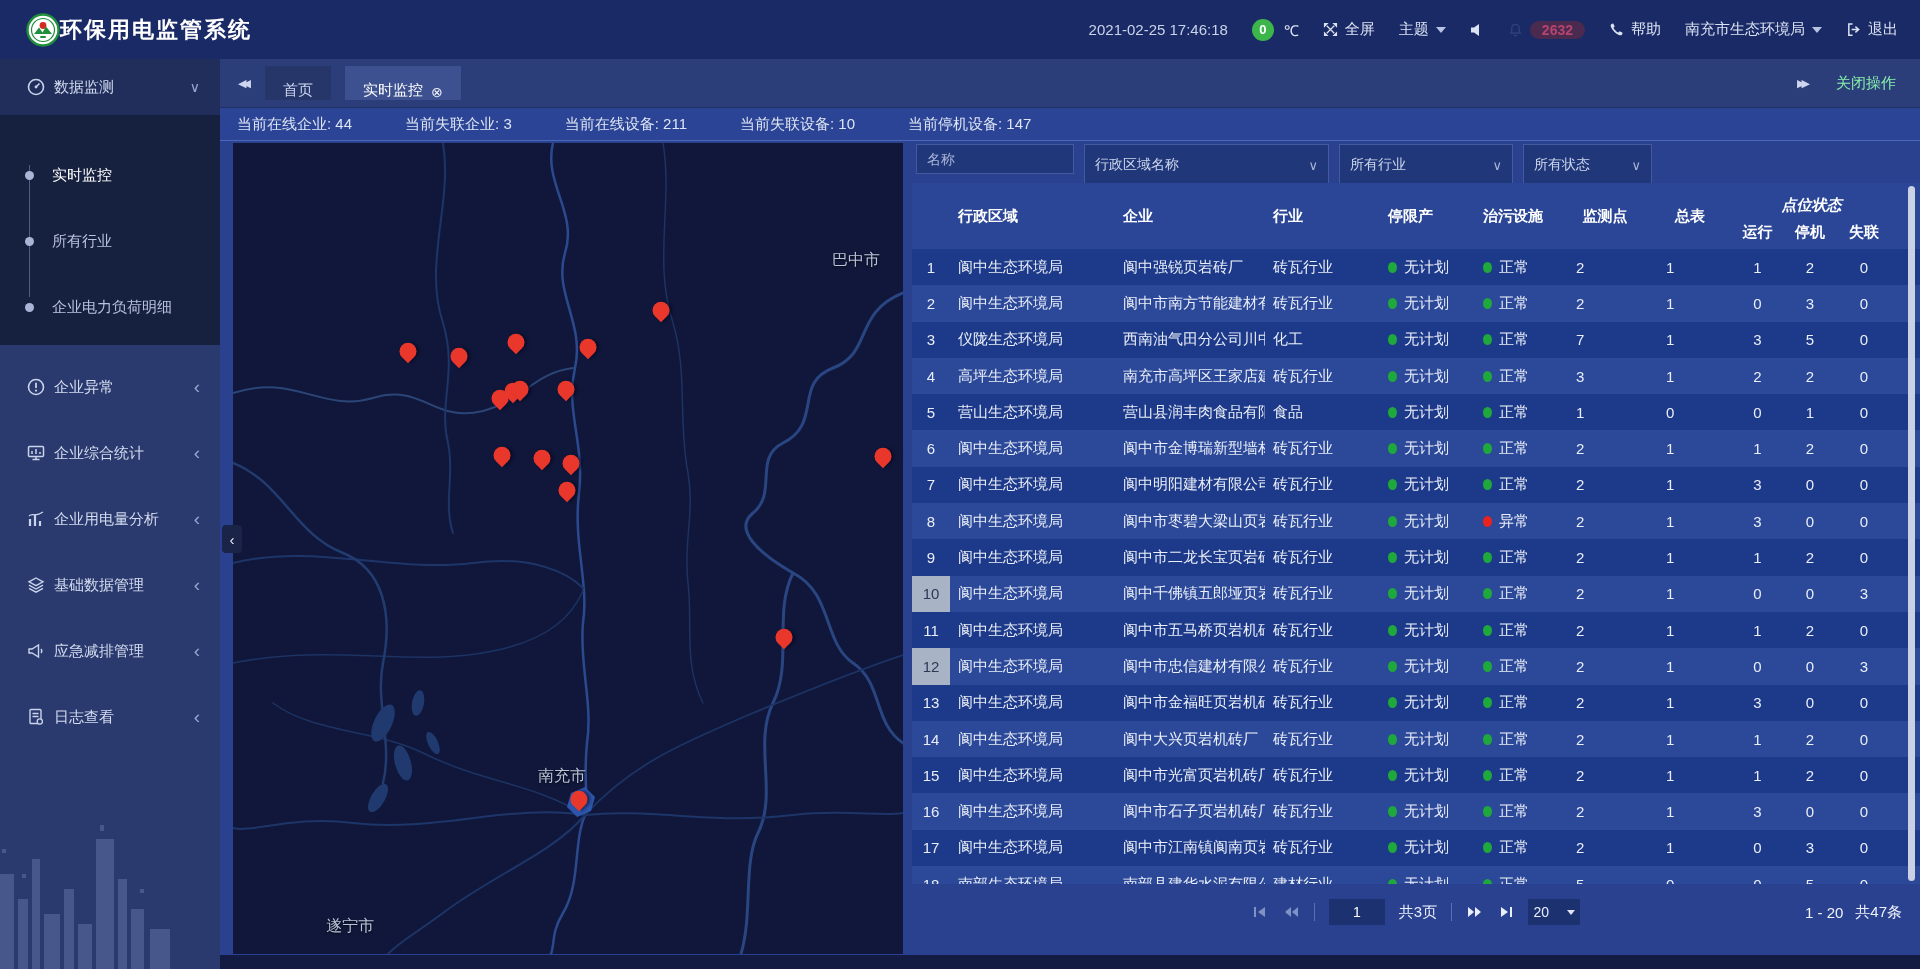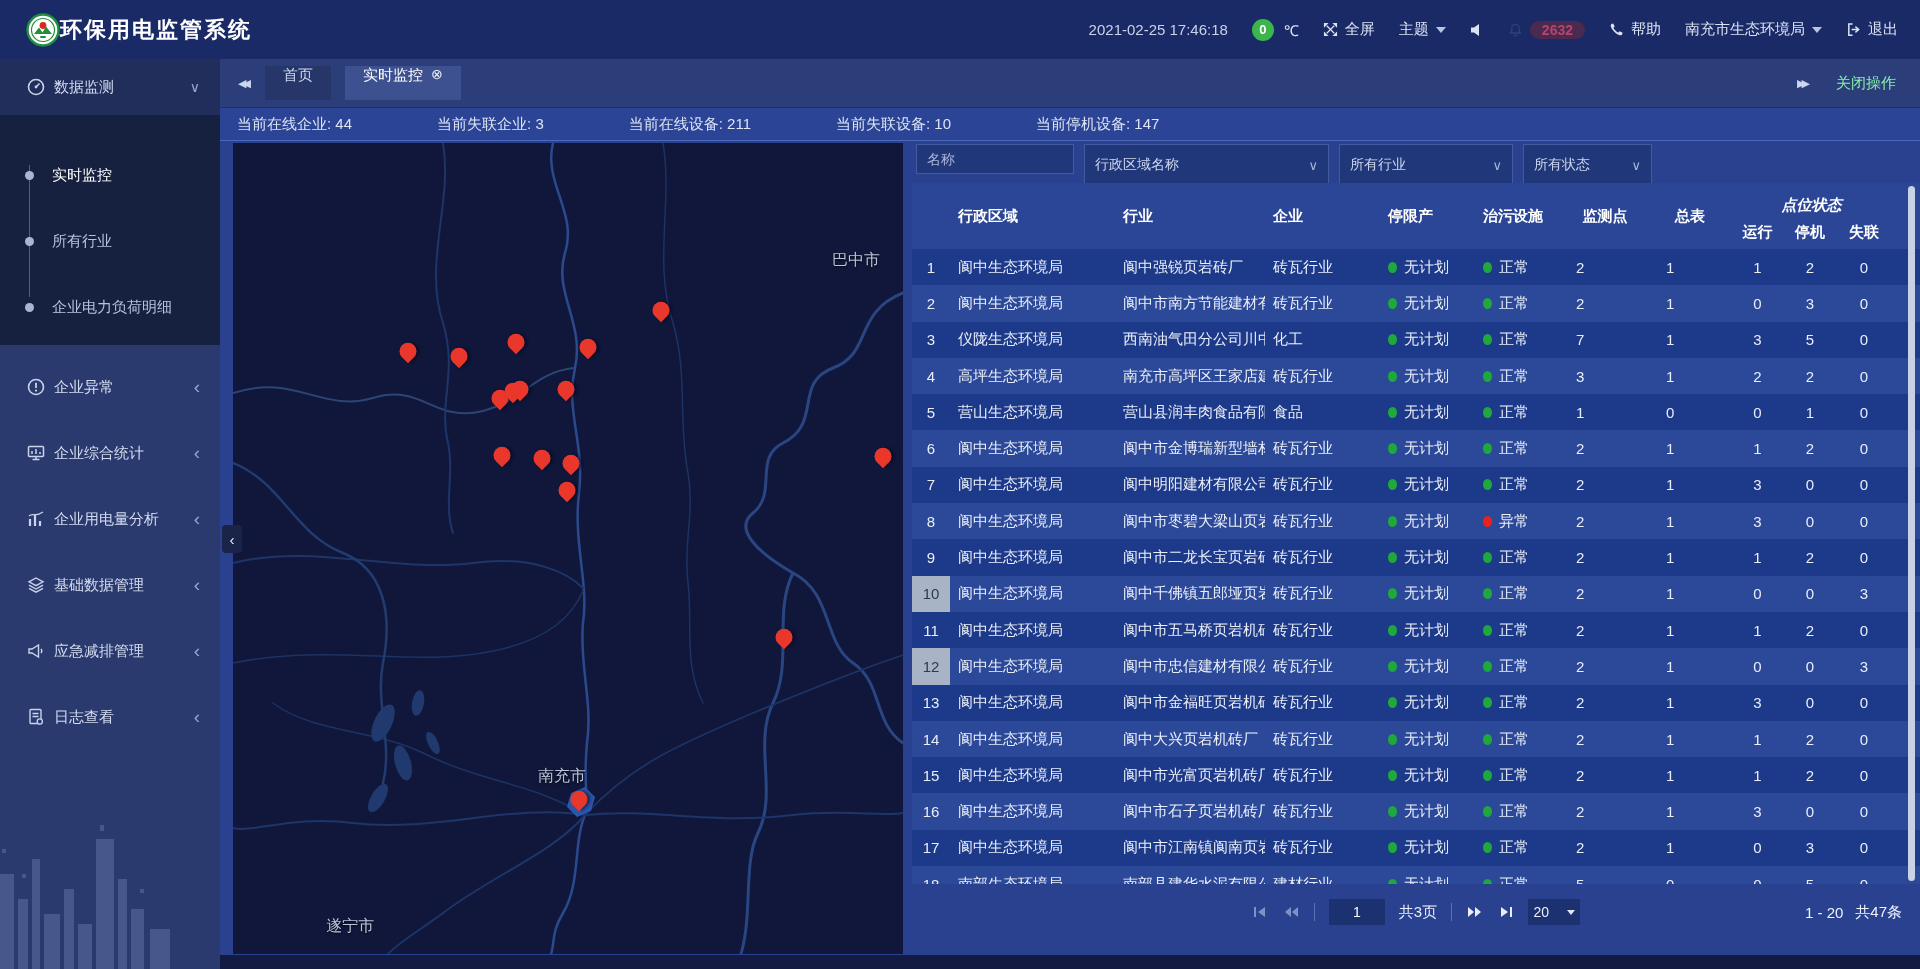--- a/index.html
+++ b/index.html
@@ -37,30 +37,30 @@
   .sub-dot { position:absolute; left:25px; width:9px; height:9px; border-radius:50%; background:#a9b5d6; }
   .sub-label { position:absolute; left:52px; color:#b7c2de; }
   .sub-item.active .sub-label { color:#ffffff; }
   .silhouette { position:absolute; left:0; bottom:0; width:220px; height:150px; opacity:.28; }
 
   
   .tabbar { position:absolute; left:220px; top:59px; width:1700px; height:49px; background:#2c3e79;
     display:flex; align-items:center; border-bottom:1px solid #22305f; z-index:10; }
   .dblchev { color:#cdd6ee; font-size:11px; letter-spacing:-4px; padding-right:4px; cursor:pointer; }
   .chev-l { margin-left:18px; }
-  .tab { height:34px; display:flex; align-items:flex-start; padding:0 18px; margin-left:14px;
+  .tab { height:34px; display:flex; align-items:flex-end; padding:0 18px; margin-left:14px;
     color:#ccd5ee; cursor:pointer; background:#263668; }
   .tab.active { background:#3d508f; color:#ffffff; gap:8px; }
   .tab-close { font-size:14px; color:#e8edf9; }
   .tab-right { margin-left:auto; display:flex; align-items:center; gap:26px; margin-right:24px; }
   .close-ops { color:#86efac; cursor:pointer; }
 
   
   .stats { position:absolute; left:220px; top:108px; width:1700px; height:33px; background:#2b4495;
-    border-bottom:1px solid #4c68b8; display:flex; align-items:center; padding-left:17px; gap:85px; z-index:5; }
+    border-bottom:1px solid #4c68b8; display:flex; align-items:center; padding-left:17px; gap:53px; z-index:5; }
   .stat-item { color:#dde4f4; white-space:nowrap; }
 
   
   .content { position:absolute; left:220px; top:141px; width:1700px; height:814px; background:#2a4190; }
   .bottom-strip { position:absolute; left:220px; top:955px; width:1700px; height:14px; background:#131b42; }
 
   
   .map { position:absolute; left:13px; top:2px; width:670px; height:811px; background:#10173a; overflow:hidden; }
   .map svg.roads { position:absolute; left:0; top:0; }
   .city-label { position:absolute; transform:translate(-50%,-50%); color:#b9c3da; font-size:16px;
@@ -393,22 +393,22 @@
       </div>
       <div class="f-select" style="width:129px">
         <span>所有状态</span>
         <span class="sel-caret">∨</span>
       </div>
     </div>
 
     <div class="thead tgrid">
       <div class="hcell"></div>
       <div class="hcell">行政区域</div>
+      <div class="hcell">企业</div>
       <div class="hcell">行业</div>
-      <div class="hcell">企业</div>
       <div class="hcell">停限产</div>
       <div class="hcell">治污设施</div>
       <div class="hcell hcell-c">监测点</div>
       <div class="hcell hcell-c">总表</div>
       <div class="h-group">点位状态</div>
       <div class="h-sub" style="grid-column:9">运行</div>
       <div class="h-sub" style="grid-column:10">停机</div>
       <div class="h-sub" style="grid-column:11">失联</div>
     </div>
 

